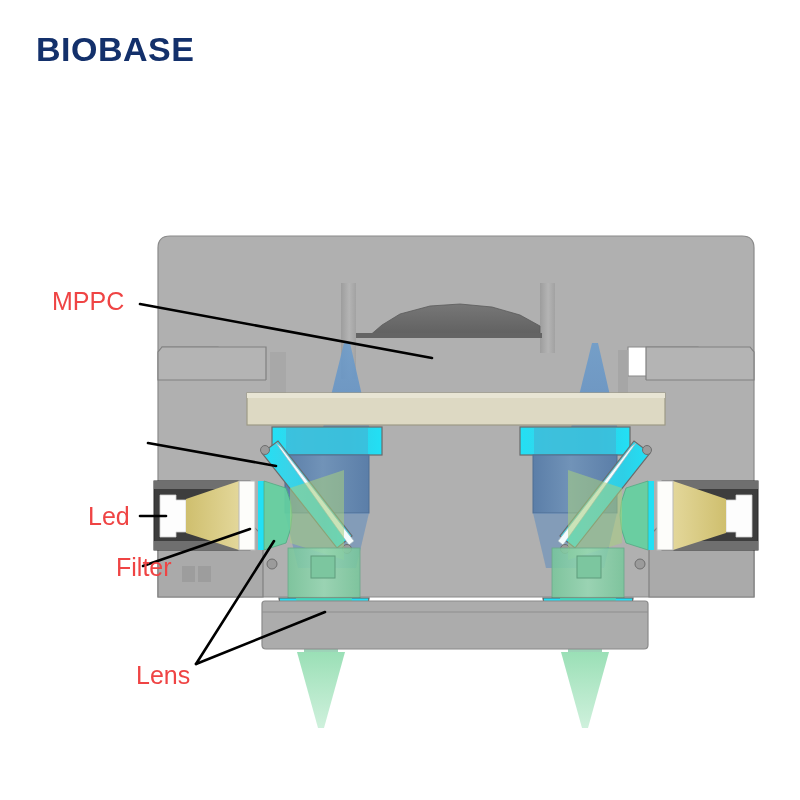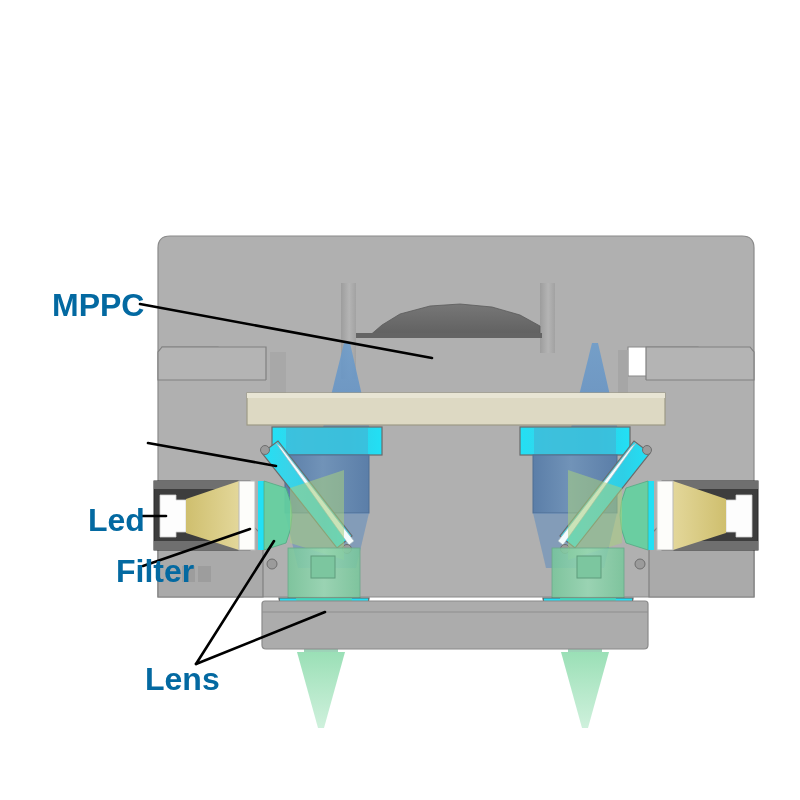--- a/index.html
+++ b/index.html
@@ -28,45 +28,46 @@
     font-size: 34px;
     font-weight: bold;
     letter-spacing: 0.5px;
     color: #13306b;
     line-height: 1;
     user-select: none;
   }
   .lbl {
     position: absolute;
     font-family: "Liberation Sans", sans-serif;
-    font-size: 32px;
-    font-weight: bold;
-    color: #0369a1;
+    font-size: 25px;
+    font-weight: normal;
+    color: #ef4444;
     line-height: 1.08;
     white-space: pre-line;
     user-select: none;
   }
   #lbl-mppc   { left: 52px;  top: 288px; }
   #lbl-dichro { left: 34px;  top: 399px; }
   #lbl-led    { left: 88px;  top: 503px; text-align: right; }
   #lbl-filter { left: 72px;  top: 554px; margin-left: 44px; }
-  #lbl-lens   { left: 145px; top: 662px; }
+  #lbl-lens   { left: 136px; top: 662px; }
   svg.fig {
     position: absolute;
     left: 0;
     top: 0;
     width: 800px;
     height: 800px;
   }
 </style>
 </head>
 <body>
 
 <div id="stage">
 
+  <div class="brand">BIOBASE</div>
 
   <svg class="fig" viewBox="0 0 800 800">
     <defs>
       <linearGradient id="gBeamBlue" x1="0" y1="0" x2="0" y2="1">
         <stop offset="0%" stop-color="#6c9ccb" stop-opacity="0.95"></stop>
         <stop offset="100%" stop-color="#5f8cc0" stop-opacity="0.95"></stop>
       </linearGradient>
       <linearGradient id="gBeamGreen" x1="0" y1="0" x2="0" y2="1">
         <stop offset="0%" stop-color="#8fdcae" stop-opacity="0.9"></stop>
         <stop offset="100%" stop-color="#c6eed6" stop-opacity="0.85"></stop>

